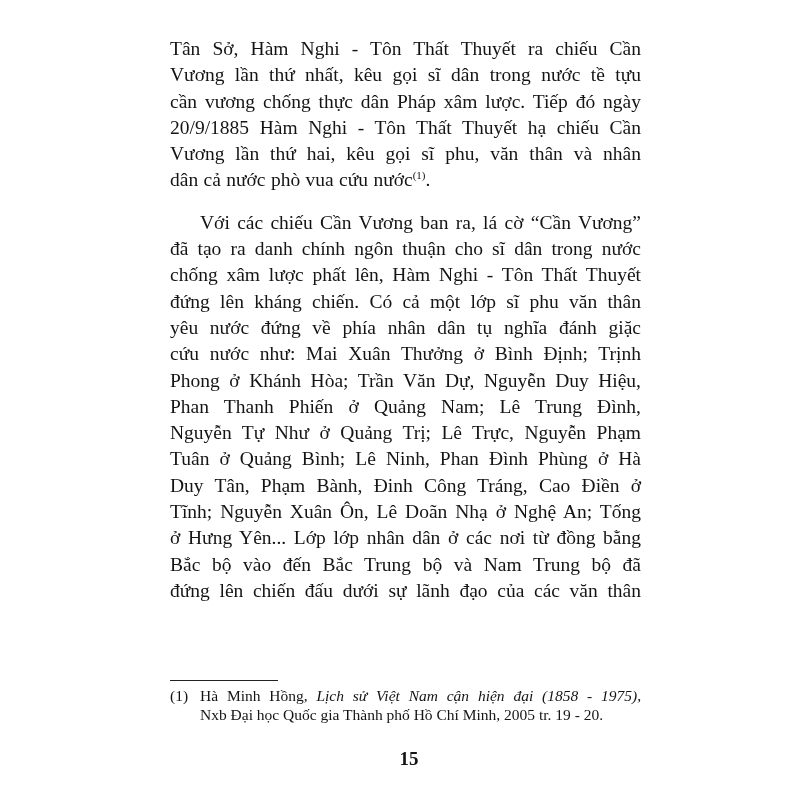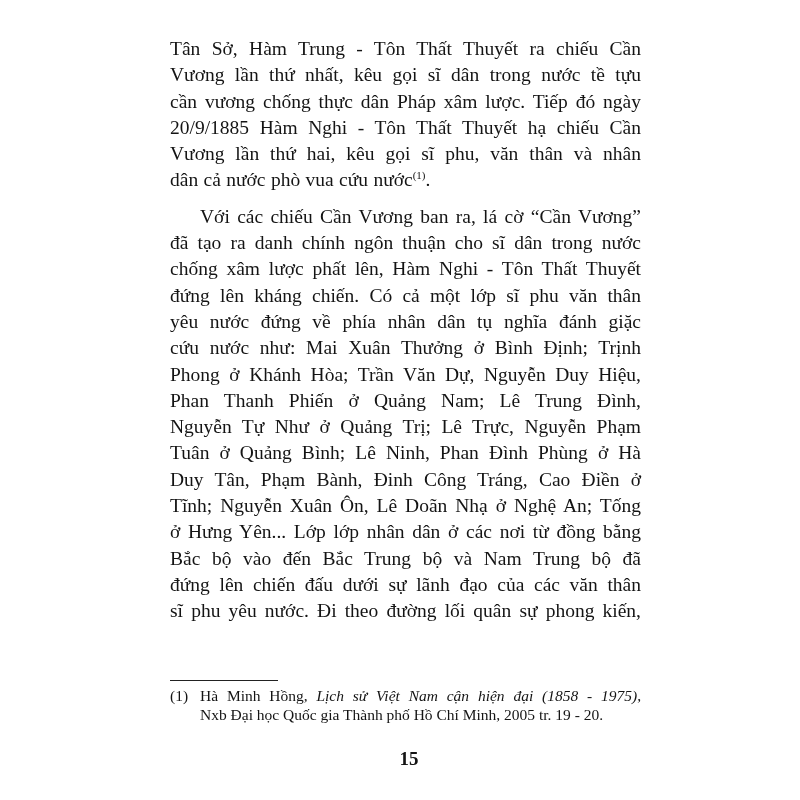--- a/index.html
+++ b/index.html
@@ -11,21 +11,21 @@
     position: absolute; left: 170px; top: 36px; width: 471px;
   }
   .para {
     margin: 0; font-size: 19.5px; line-height: 26.3px;
     text-align: justify; text-align-last: justify;
     font-family: "Liberation Serif", "DejaVu Serif", serif;
     word-spacing: 0.5px;
   }
   .para .line { display: block; text-align: justify; text-align-last: justify; white-space: nowrap; }
   .para .line.last { text-align-last: left; }
-  .para + .para { margin-top: 10px; }
+  .para + .para { margin-top: 16px; }
   .para .line.first-indent { padding-left: 30px; }
   sup { font-size: 11px; line-height: 0; vertical-align: 7px; }
   .footnote-rule {
     position: absolute; left: 170px; top: 680px; width: 108px; height: 0;
     border-top: 1.3px solid #222;
   }
   .footnote {
     position: absolute; left: 170px; top: 686px; width: 471px;
     font-family: "Liberation Serif", "DejaVu Serif", serif; font-size: 15.5px; line-height: 19px;
   }
@@ -39,21 +39,21 @@
     position: absolute; left: 4px; width: 800px; top: 748px; text-align: center;
     font-family: "Liberation Serif", "DejaVu Serif", serif; font-size: 19px; font-weight: bold;
     padding-left: 10px; box-sizing: border-box;
   }
 </style>
 </head>
 <body>
 
 <div class="page-body">
   <p class="para">
-    <span class="line">Tân Sở, Hàm Trung - Tôn Thất Thuyết ra chiếu Cần</span>
+    <span class="line">Tân Sở, Hàm Nghi - Tôn Thất Thuyết ra chiếu Cần</span>
     <span class="line">Vương lần thứ nhất, kêu gọi sĩ dân trong nước tề tựu</span>
     <span class="line">cần vương chống thực dân Pháp xâm lược. Tiếp đó ngày</span>
     <span class="line">20/9/1885 Hàm Nghi - Tôn Thất Thuyết hạ chiếu Cần</span>
     <span class="line">Vương lần thứ hai, kêu gọi sĩ phu, văn thân và nhân</span>
     <span class="line last"><span>dân cả nước phò vua cứu nước</span><sup>(1)</sup><span>.</span></span>
   </p>
   <p class="para">
     <span class="line first-indent">Với các chiếu Cần Vương ban ra, lá cờ “Cần Vương”</span>
     <span class="line">đã tạo ra danh chính ngôn thuận cho sĩ dân trong nước</span>
     <span class="line">chống xâm lược phất lên, Hàm Nghi - Tôn Thất Thuyết</span>
@@ -62,21 +62,20 @@
     <span class="line">cứu nước như: Mai Xuân Thưởng ở Bình Định; Trịnh</span>
     <span class="line">Phong ở Khánh Hòa; Trần Văn Dự, Nguyễn Duy Hiệu,</span>
     <span class="line">Phan Thanh Phiến ở Quảng Nam; Lê Trung Đình,</span>
     <span class="line">Nguyễn Tự Như ở Quảng Trị; Lê Trực, Nguyễn Phạm</span>
     <span class="line">Tuân ở Quảng Bình; Lê Ninh, Phan Đình Phùng ở Hà</span>
     <span class="line">Duy Tân, Phạm Bành, Đinh Công Tráng, Cao Điền ở</span>
     <span class="line">Tĩnh; Nguyễn Xuân Ôn, Lê Doãn Nhạ ở Nghệ An; Tống</span>
     <span class="line">ở Hưng Yên... Lớp lớp nhân dân ở các nơi từ đồng bằng</span>
     <span class="line">Bắc bộ vào đến Bắc Trung bộ và Nam Trung bộ đã</span>
     <span class="line">đứng lên chiến đấu dưới sự lãnh đạo của các văn thân</span>
-    <span class="line">sĩ phu yêu nước. Đi theo đường lối quân sự phong kiến,</span>
   </p>
 </div>
 
 <div class="footnote-rule"></div>
 
 <div class="footnote">
   <div class="fn-row">
     <span class="fn-marker">(1)</span>
     <span class="fn-text">
       <span class="fn-line justify"><span>Hà Minh Hồng, </span><i>Lịch sử Việt Nam cận hiện đại (1858 - 1975)</i><span>,</span></span>

